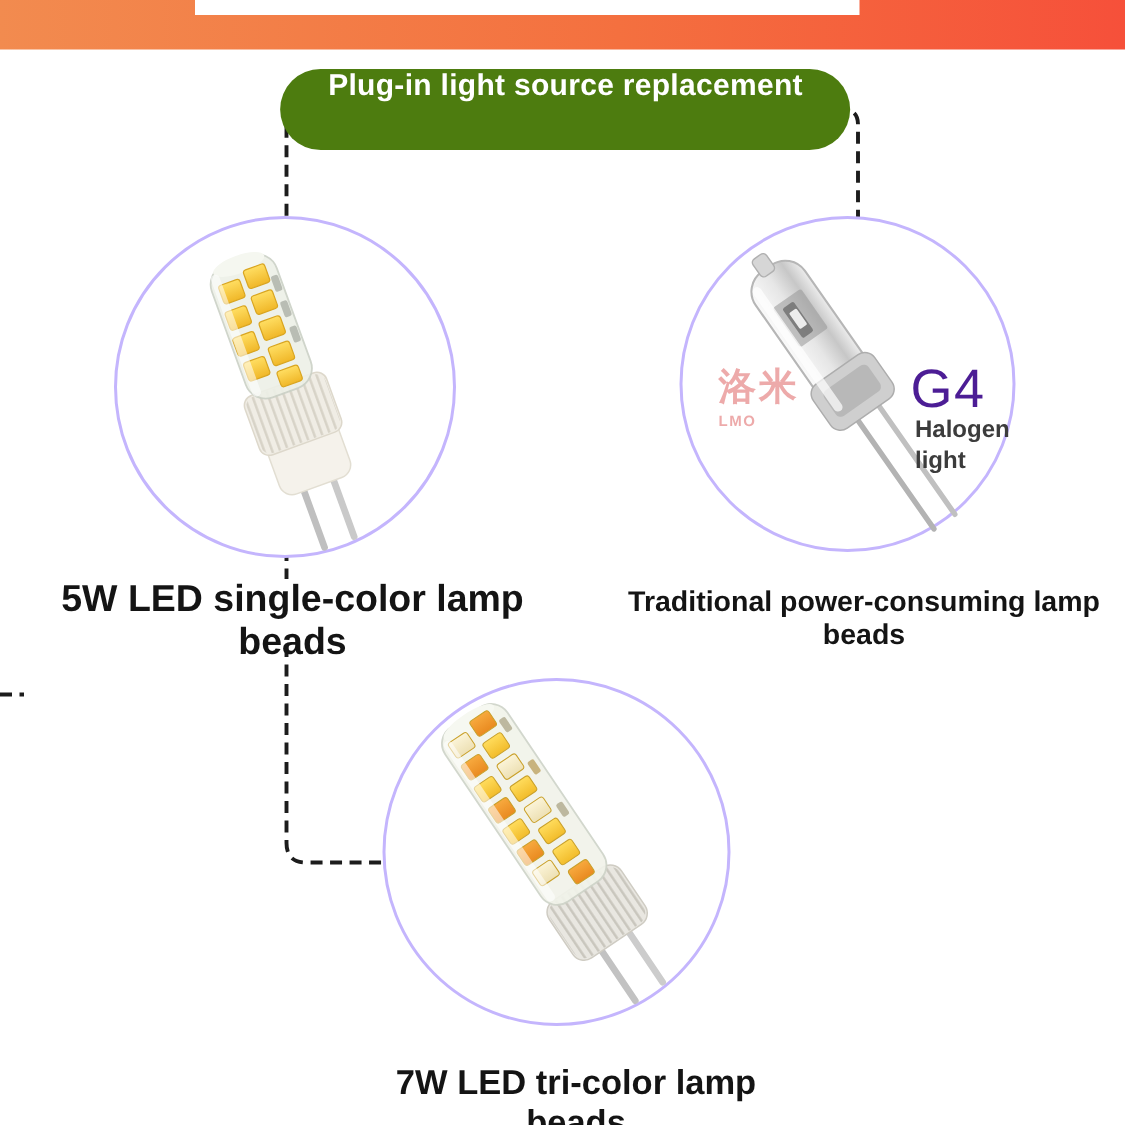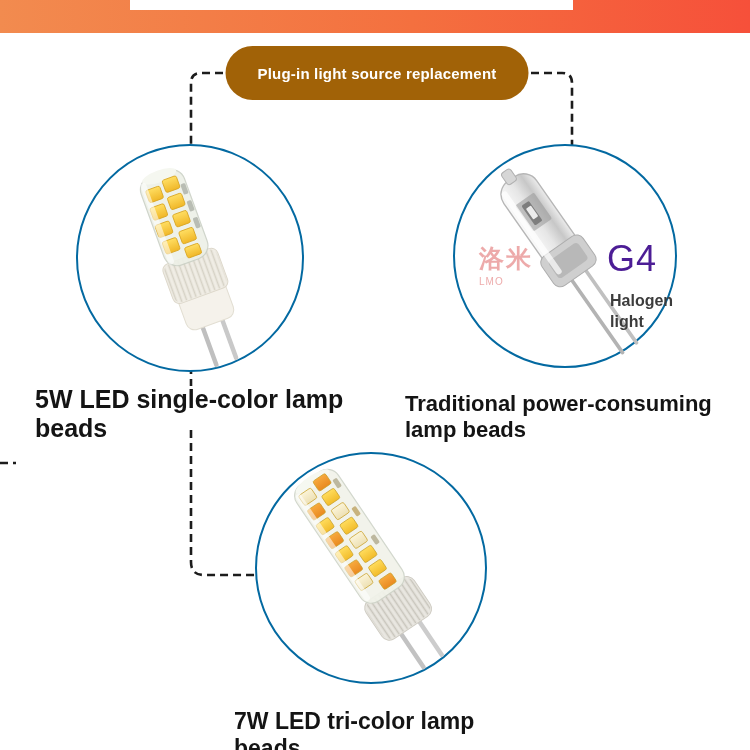--- a/index.html
+++ b/index.html
@@ -10,45 +10,45 @@
   
   .top-bar{position:absolute;left:0;top:0;width:750px;height:33px;
            background:linear-gradient(90deg,#F28B4F 0%,#F4703F 55%,#F6503A 100%);}
   .top-bar-notch{position:absolute;left:130px;top:0;width:443px;height:10px;background:#ffffff;}
 
   
   .connectors{position:absolute;left:0;top:0;width:750px;height:750px;pointer-events:none;}
 
   
   .badge{position:absolute;left:377px;top:46px;transform:translateX(-50%);
-         height:54px;padding:0 32px;background:#a16207;border-radius:27px;
-         display:flex;align-items:center;justify-content:center;white-space:nowrap;
-         color:#ffffff;font-size:15px;font-weight:700;letter-spacing:.2px;z-index:3;}
-
-  
-  .circle{position:absolute;border:2px solid #0369a1;border-radius:50%;
+         height:54px;padding:0 32px;background:#4d7c0f;border-radius:27px;
+         display:flex;align-items:flex-start;justify-content:center;white-space:nowrap;
+         color:#ffffff;font-size:20px;font-weight:700;letter-spacing:.2px;z-index:3;}
+
+  
+  .circle{position:absolute;border:2px solid #c4b5fd;border-radius:50%;
           background:#ffffff;box-sizing:border-box;z-index:2;}
   .circle-led5{left:76px;top:144px;width:228px;height:228px;}
   .circle-halogen{left:453px;top:144px;width:224px;height:224px;}
   .circle-led7{left:255px;top:452px;width:232px;height:232px;}
   .circle svg{position:absolute;left:0;top:0;}
 
   
   .g4-label{position:absolute;left:152px;top:92px;font-size:36px;color:#4c1d95;
             font-weight:400;letter-spacing:1px;}
-  .halogen-label{position:absolute;left:155px;top:144px;font-size:16px;font-weight:700;
+  .halogen-label{position:absolute;left:155px;top:130px;font-size:16px;font-weight:700;
                  color:#3C3C3C;line-height:21px;}
   .watermark{position:absolute;left:24px;top:100px;color:rgba(222,100,100,0.55);
              font-weight:700;font-size:25px;letter-spacing:2px;line-height:24px;}
-  .watermark small{display:block;font-size:10px;font-weight:400;letter-spacing:1px;}
-
-  
-  .caption{position:absolute;color:#141414;font-weight:700;text-align:left;z-index:2;}
+  .watermark small{display:block;font-size:10px;font-weight:700;letter-spacing:1px;}
+
+  
+  .caption{position:absolute;color:#141414;font-weight:700;text-align:center;z-index:2;}
   .caption-led5{left:35px;top:385px;width:320px;font-size:25px;}
-  .caption-halogen{left:405px;top:391px;width:342px;font-size:22px;}
+  .caption-halogen{left:405px;top:391px;width:342px;font-size:19px;}
   .caption-led7{left:234px;top:696px;width:300px;font-size:23px;margin-top:12px;}
 </style>
 </head>
 <body>
 
 <div class="stage">
 
   <div class="top-bar">
     <div class="top-bar-notch"></div>
   </div>

